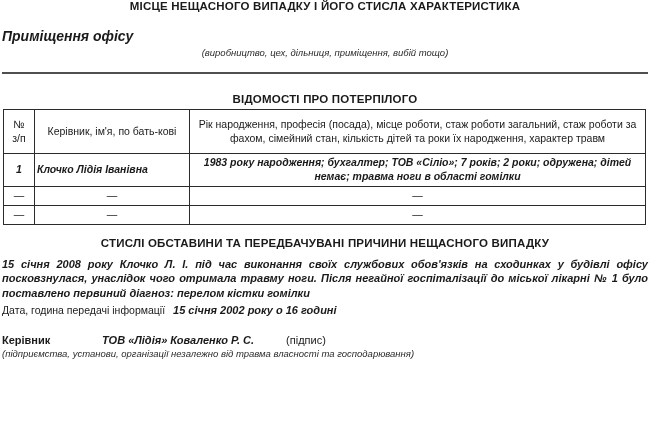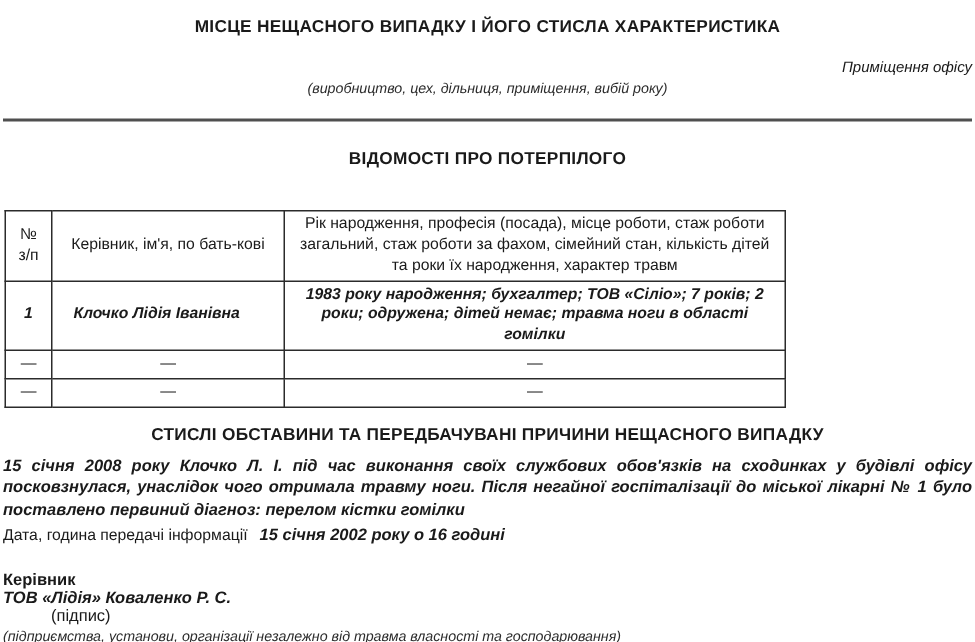--- a/index.html
+++ b/index.html
@@ -17,46 +17,46 @@
     height: 428px;
     box-sizing: border-box;
     padding: 0 2px;
   }
   .section-title {
     text-align: center;
     font-weight: bold;
     font-size: 11.5px;
     letter-spacing: 0.2px;
   }
-  .loc-title { padding-top: 12px; }
+  .loc-title { }
   .loc-value {
     margin-top: 16px;
-    text-align: right;
-    font-weight: normal;
+    text-align: left;
+    font-weight: bold;
     font-style: italic;
-    font-size: 10px;
+    font-size: 14px;
   }
   .loc-caption {
     margin-top: 3px;
     text-align: center;
     font-style: italic;
     font-size: 9.5px;
     color: #2b2b2b;
   }
   .divider {
     margin-top: 14px;
     border: none;
     border-top: 2px solid #4f4f4f;
     height: 0;
   }
   .victim-title { margin-top: 19px; }
   table.victim-table {
-    margin-top: 28px;
+    margin-top: 4px;
     margin-left: 1px;
-    width: 521px;
+    width: 643px;
     border-collapse: collapse;
     table-layout: fixed;
   }
   table.victim-table td {
     border: 1px solid #2b2b2b;
     font-size: 10.5px;
     line-height: 1.32;
     vertical-align: middle;
     padding: 2px 5px;
     box-sizing: border-box;
@@ -67,21 +67,21 @@
     height: 44px;
     text-align: center;
     font-weight: normal;
   }
   tr.data-row-main td {
     height: 33px;
     font-weight: bold;
     font-style: italic;
   }
   tr.data-row-main td.cell-num { text-align: center; }
-  tr.data-row-main td.cell-name { text-align: left; padding-left: 14px; }
+  tr.data-row-main td.cell-name { text-align: left; padding-left: 2px; }
   tr.data-row-main td.cell-details { text-align: center; }
   tr.data-row-empty td { height: 18px; text-align: center; }
   .circ-title { margin-top: 12px; text-align: center; }
   .circ-paragraph {
     margin-top: 8px;
     font-weight: bold;
     font-style: italic;
     font-size: 11px;
     line-height: 14.5px;
     text-align: justify;
@@ -94,22 +94,21 @@
   .date-value {
     font-weight: bold;
     font-style: italic;
     font-size: 11px;
     margin-left: 8px;
   }
   .sign-line {
     margin-top: 17px;
     font-size: 11px;
     display: flex;
-    align-items: flex-start;
-    flex-direction: column;
+    align-items: center;
   }
   .sign-label { font-weight: bold; width: 100px; flex: none; }
   .sign-value { font-weight: bold; font-style: italic; }
   .sign-sig { margin-left: 32px; font-weight: normal; }
   .sign-caption {
     margin-top: 2px;
     font-style: italic;
     font-size: 9.5px;
     color: #2b2b2b;
   }
@@ -120,21 +119,21 @@
 </style>
 </head>
 <body>
 
 <div class="page">
 
   <div class="section-title loc-title">МІСЦЕ НЕЩАСНОГО ВИПАДКУ І ЙОГО СТИСЛА ХАРАКТЕРИСТИКА</div>
 
   <div class="loc-value">Приміщення офісу</div>
 
-  <div class="loc-caption">(виробництво, цех, дільниця, приміщення, вибій року)</div>
+  <div class="loc-caption">(виробництво, цех, дільниця, приміщення, вибій тощо)</div>
 
   <hr class="divider">
 
   <div class="section-title victim-title">ВІДОМОСТІ ПРО ПОТЕРПІЛОГО</div>
 
   <table class="victim-table">
     <colgroup>
       <col class="c-num">
         <col class="c-name">
         <col class="c-details">

